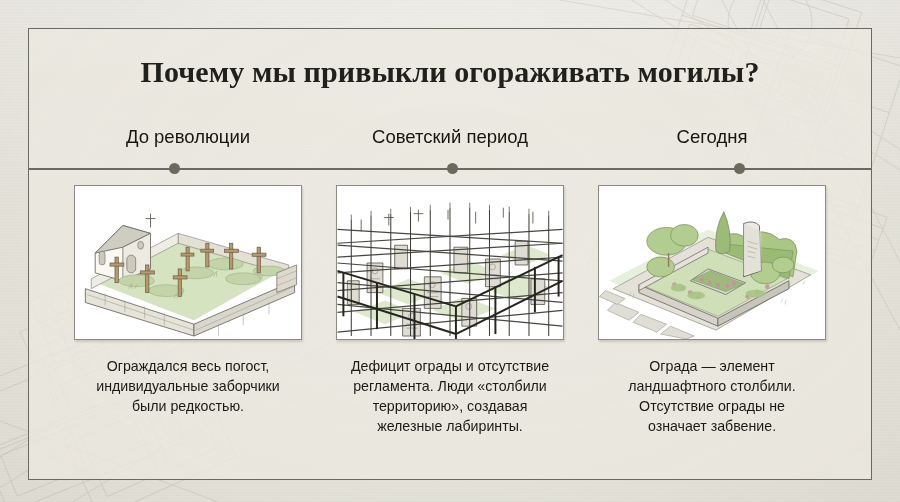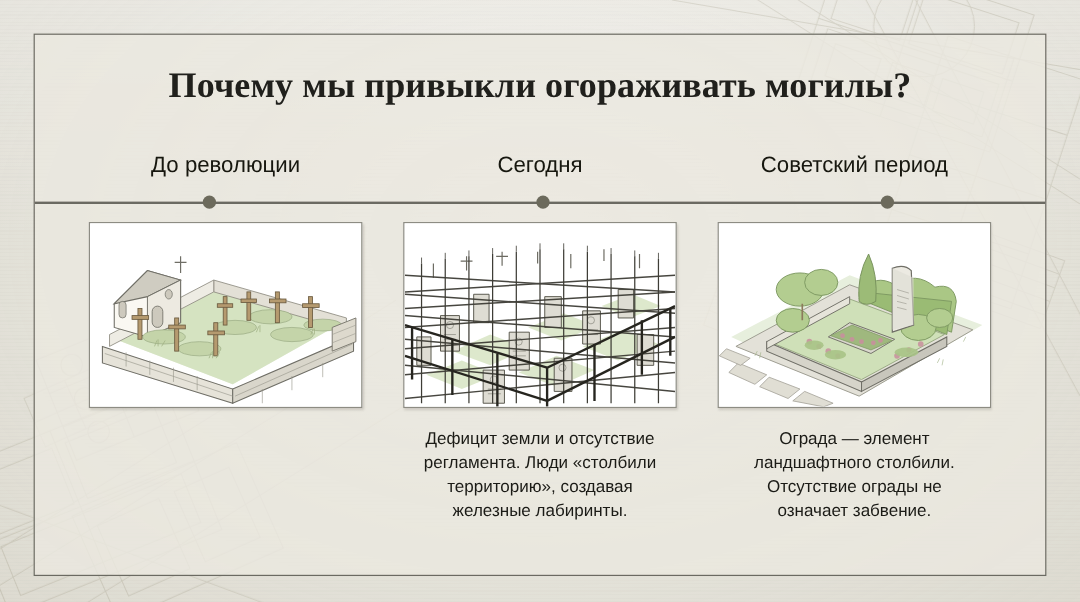--- a/index.html
+++ b/index.html
@@ -246,22 +246,22 @@
   </div>
 
   <div class="paper-grain"></div>
 
   <div class="frame">
 
     <div class="title">Почему мы привыкли огораживать могилы?</div>
 
     <div class="headers">
       <div class="col-head">До революции</div>
+      <div class="col-head">Советский период</div>
       <div class="col-head">Сегодня</div>
-      <div class="col-head">Советский период</div>
     </div>
 
     <div class="timeline">
       <div class="timeline-rule"></div>
       <div class="timeline-dot" style="left:145px;"></div>
       <div class="timeline-dot" style="left:423px;"></div>
       <div class="timeline-dot" style="left:710px;"></div>
     </div>
 
     <div class="columns">
@@ -347,20 +347,23 @@
             </g>
 
             <g stroke="#9fb183" stroke-width="0.7" fill="none" opacity="0.9">
               <path d="M54 104 l2 -5 M57 104 l0 -6 M60 104 l3 -5"></path>
               <path d="M100 114 l2 -5 M103 114 l0 -6 M106 114 l3 -5"></path>
               <path d="M140 92 l2 -5 M143 92 l0 -6"></path>
               <path d="M186 94 l2 -5 M189 94 l0 -5"></path>
             </g>
           </svg>
         </div>
+        <div class="caption">Ограждался весь погост,
+индивидуальные заборчики
+были редкостью.</div>
       </div>
 
       <div class="column">
         <div class="figure">
           <svg viewBox="0 0 228 155" xmlns="http://www.w3.org/2000/svg">
             <rect x="0" y="0" width="228" height="155" fill="#ffffff"></rect>
 
             <g fill="#d8e5c4" opacity="0.85">
               <polygon points="40,108 72,94 104,106 72,120"></polygon>
               <polygon points="96,126 128,112 160,124 128,138"></polygon>
@@ -448,21 +451,21 @@
               <line x1="160" y1="102" x2="160" y2="150"></line>
               <line x1="200" y1="82" x2="200" y2="128"></line>
               <line x1="224" y1="72" x2="224" y2="112"></line>
             </g>
 
             <g stroke="#3e3d36" stroke-width="0.8" fill="none" opacity="0.85">
               <path d="M14 34 l0 -5 M34 30 l0 -5 M54 28 l0 -5 M74 26 l0 -5 M94 24 l0 -5 M114 22 l0 -5 M134 22 l0 -5 M154 24 l0 -5 M174 26 l0 -5 M194 28 l0 -5 M214 30 l0 -5"></path>
             </g>
           </svg>
         </div>
-        <div class="caption">Дефицит земли и отсутствие
+        <div class="caption">Дефицит ограды и отсутствие
 регламента. Люди «столбили
 территорию», создавая
 железные лабиринты.</div>
       </div>
 
       <div class="column">
         <div class="figure">
           <svg viewBox="0 0 228 155" xmlns="http://www.w3.org/2000/svg">
             <rect x="0" y="0" width="228" height="155" fill="#ffffff"></rect>
 

